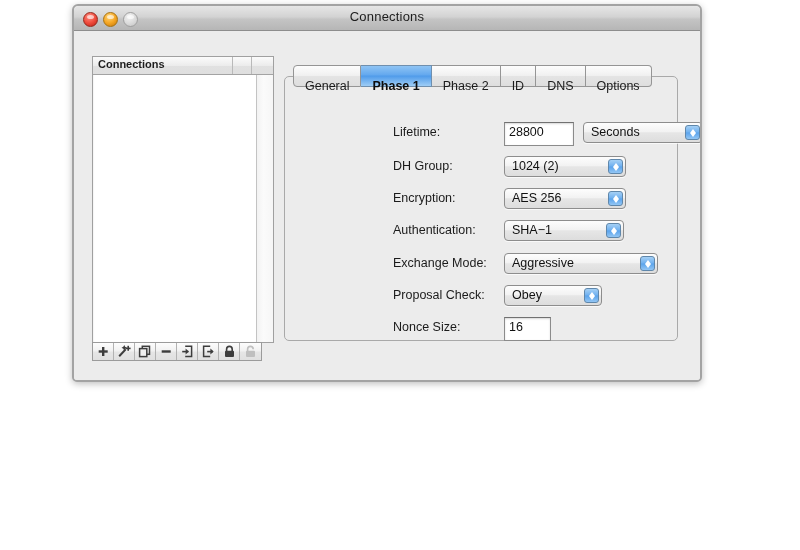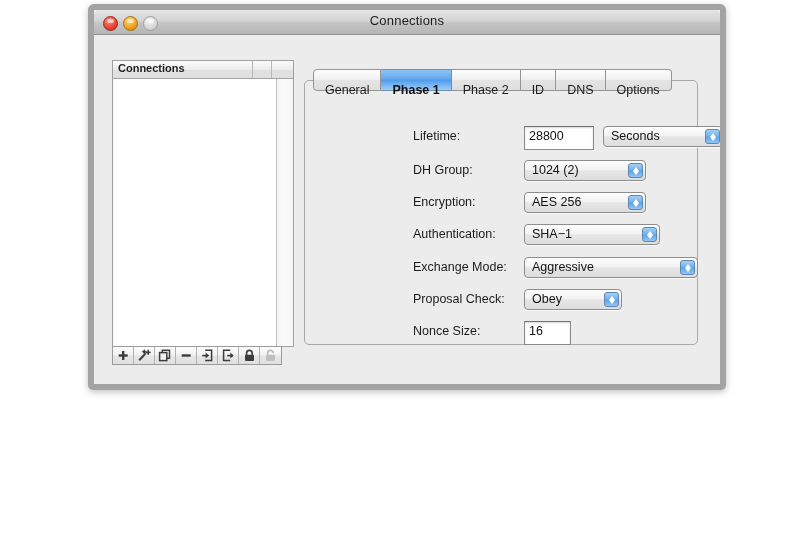--- a/index.html
+++ b/index.html
@@ -9,25 +9,25 @@
     background: #ffffff;
     width: 800px;
     height: 550px;
     overflow: hidden;
     font-family: "Liberation Sans", sans-serif;
   }
 
   
   #window {
     position: absolute;
-    left: 88px;
+    left: 72px;
     top: 4px;
     width: 626px;
     height: 374px;
-    border: 6px solid #a3a3a3;
+    border: 2px solid #a3a3a3;
     border-radius: 6px 6px 5px 5px;
     background: #ededed;
     box-shadow: 0 2px 7px rgba(0,0,0,0.25);
     overflow: hidden;
   }
 
   #titlebar {
     position: relative;
     height: 24px;
     border-radius: 5px 5px 0 0;
@@ -410,29 +410,29 @@
       <div class="form-row" style="top:111px;">
         <span class="f-label">Encryption:</span>
         <span class="popup" style="left:219px; width:122px;">
           <span class="pv">AES 256</span>
           <span class="arrows"></span>
         </span>
       </div>
 
       <div class="form-row" style="top:143px;">
         <span class="f-label">Authentication:</span>
-        <span class="popup" style="left:219px; width:136px;">
+        <span class="popup" style="left:219px; width:120px;">
           <span class="pv">SHA−1</span>
           <span class="arrows"></span>
         </span>
       </div>
 
       <div class="form-row" style="top:176px;">
         <span class="f-label">Exchange Mode:</span>
-        <span class="popup" style="left:219px; width:174px;text-decoration:underline;">
+        <span class="popup" style="left:219px; width:154px;text-decoration:underline;">
           <span class="pv">Aggressive</span>
           <span class="arrows"></span>
         </span>
       </div>
 
       <div class="form-row" style="top:208px;">
         <span class="f-label">Proposal Check:</span>
         <span class="popup" style="left:219px; width:98px;">
           <span class="pv">Obey</span>
           <span class="arrows"></span>

